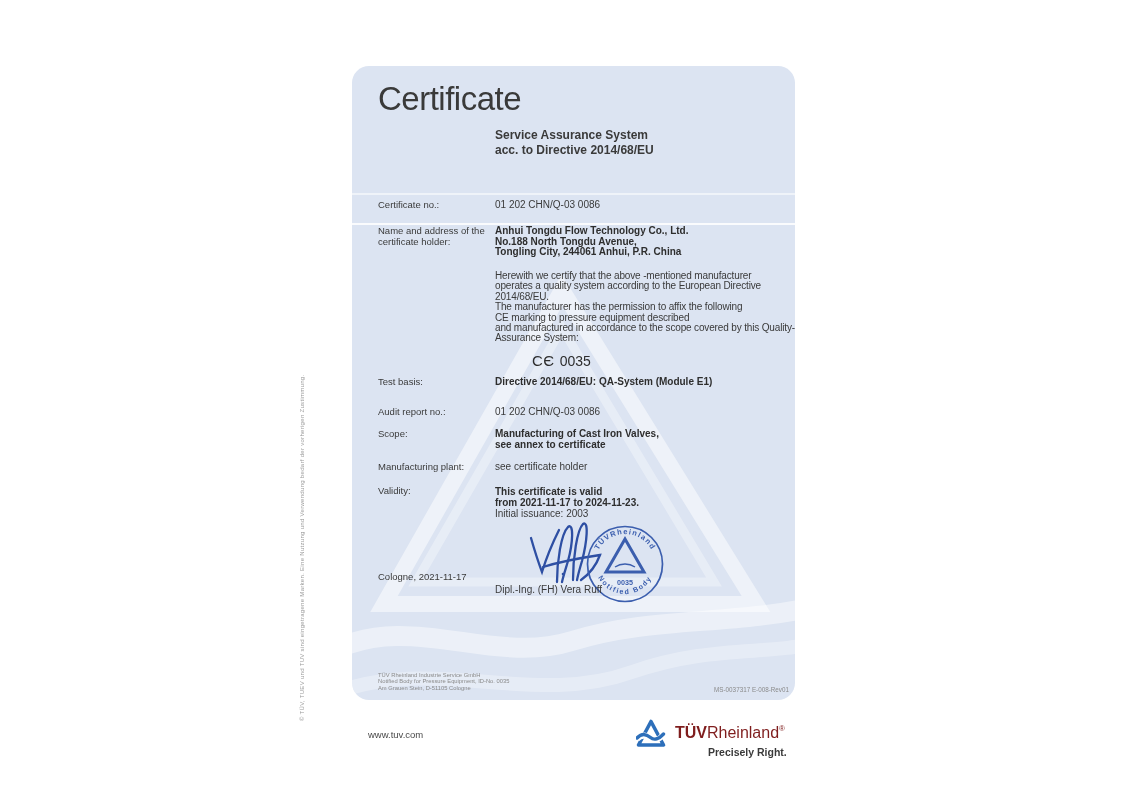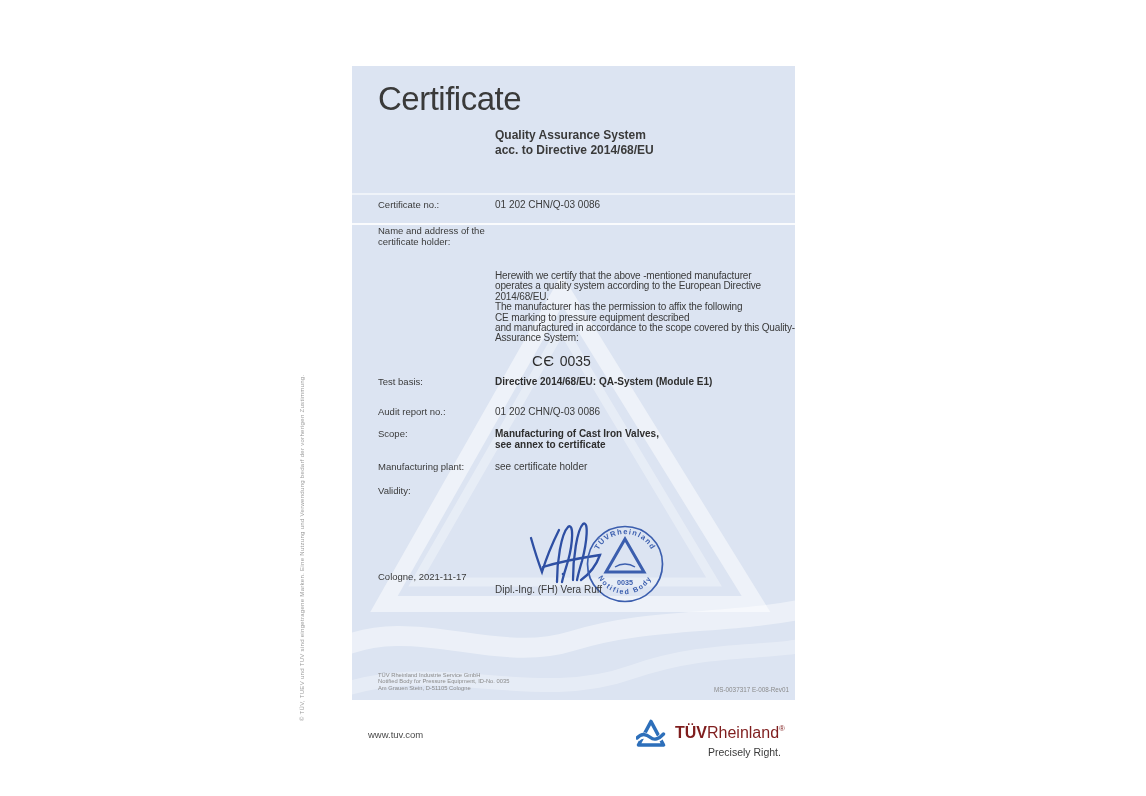--- a/index.html
+++ b/index.html
@@ -7,21 +7,21 @@
               font-family:"Liberation Sans", sans-serif; }
   .stage { position:relative; width:1146px; height:796px; background:#fff; }
 
   
   .side-note { position:absolute; left:299px; top:721px; transform:rotate(-90deg);
                transform-origin:0 0; width:348px; font-size:6px; letter-spacing:.3px;
                color:var(--text_gray,#999); white-space:nowrap; }
 
   
   .sheet { position:absolute; left:352px; top:66px; width:443px; height:634px;
-           background:var(--sheet_bg,#dce4f2); overflow:hidden; }
+           background:var(--sheet_bg,#dce4f2); overflow:hidden;border-radius:17px; }
   .wm { position:absolute; left:0; top:0; }
 
   .t-title { position:absolute; left:26px; top:14px; font-size:33px; letter-spacing:-.5px;
              color:var(--text_dark,#333); }
   .t-sub { position:absolute; left:143px; top:62px; font-size:12px; font-weight:700;
            line-height:15px; color:var(--text_dark,#333); }
   .hr1 { position:absolute; left:0; top:127px; width:100%; height:2px; background:rgba(255,255,255,.55); }
   .hr2 { position:absolute; left:0; top:157px; width:100%; height:2px; background:rgba(255,255,255,.85); }
 
   .lab { position:absolute; left:26px; font-size:9.5px; line-height:10.5px;
@@ -43,21 +43,21 @@
           color:#8a8a8a; white-space:nowrap; }
   .doccode { position:absolute; right:6px; top:620px; font-size:6.3px; color:#8a8a8a; }
 
   
   .url { position:absolute; left:368px; top:729px; font-size:9.5px; color:#4a4a4a; }
   .logo-tri { position:absolute; left:636px; top:719px; }
   .brand { position:absolute; left:675px; top:724px; font-size:16px; color:#7f1d1d;
            white-space:nowrap; }
   .brand .bd { font-weight:700; }
   .brand .reg { font-size:8px; vertical-align:7px; }
-  .tagline { position:absolute; left:677px; top:746px; font-size:10.5px; font-weight:400;
+  .tagline { position:absolute; left:677px; top:746px; font-size:10.5px; font-weight:700;
              color:#3a3a3a;padding-left:31px; }
 </style>
 </head>
 <body>
 
 <div class="stage">
 
   <div class="side-note">© TÜV, TUEV und TUV sind eingetragene Marken. Eine Nutzung und Verwendung bedarf der vorherigen Zustimmung.</div>
 
   <div class="sheet">
@@ -65,34 +65,39 @@
     <svg class="wm" width="443" height="634" viewBox="0 0 443 634">
       <path d="M210,224 L404,538 L32,538 Z" fill="none" stroke="rgba(255,255,255,0.5)" stroke-width="16"></path>
       <path d="M210,262 L362,516 L64,516 Z" fill="none" stroke="rgba(255,255,255,0.33)" stroke-width="9"></path>
       <path d="M-20,585 C60,545 140,600 220,575 C300,550 380,560 465,540" fill="none" stroke="rgba(255,255,255,0.45)" stroke-width="20" stroke-linecap="round"></path>
       <path d="M-20,628 C80,588 180,642 280,606 C360,578 420,590 465,576" fill="none" stroke="rgba(255,255,255,0.30)" stroke-width="14" stroke-linecap="round"></path>
     </svg>
 
     <div class="t-title">Certificate</div>
 
     <div class="t-sub blk">
-      <span>Quality Assurance System</span>
+      <span>Service Assurance System</span>
       <span>acc. to Directive 2014/68/EU</span>
     </div>
 
     <div class="hr1"></div>
 
     <div class="lab" style="top:134px">Certificate no.:</div>
     <div class="val" style="top:134px">01 202 CHN/Q-03 0086</div>
 
     <div class="hr2"></div>
 
     <div class="lab blk" style="top:160px">
       <span>Name and address of the</span>
       <span>certificate holder:</span>
+    </div>
+    <div class="val blk b" style="top:160px">
+      <span>Anhui Tongdu Flow Technology Co., Ltd.</span>
+      <span>No.188 North Tongdu Avenue,</span>
+      <span>Tongling City, 244061 Anhui, P.R. China</span>
     </div>
 
     <div class="val blk para" style="top:205px">
       <span>Herewith we certify that the above -mentioned manufacturer</span>
       <span>operates a quality system according to the European Directive</span>
       <span>2014/68/EU.</span>
       <span>The manufacturer has the permission to affix the following</span>
       <span>CE marking to pressure equipment described</span>
       <span>and manufactured in accordance to the scope covered by this Quality-</span>
       <span>Assurance System:</span>
@@ -111,20 +116,25 @@
     <div class="lab" style="top:363px">Scope:</div>
     <div class="val blk b" style="top:363px">
       <span>Manufacturing of Cast Iron Valves,</span>
       <span>see annex to certificate</span>
     </div>
 
     <div class="lab" style="top:396px">Manufacturing plant:</div>
     <div class="val" style="top:396px">see certificate holder</div>
 
     <div class="lab" style="top:420px">Validity:</div>
+    <div class="val blk" style="top:420px; line-height:11px">
+      <span class="b">This certificate is valid</span>
+      <span class="b">from 2021-11-17 to 2024-11-23.</span>
+      <span>Initial issuance: 2003</span>
+    </div>
 
     <svg class="sig-svg" width="86" height="78" viewBox="0 0 86 78">
       <g fill="none" stroke="var(--signature_blue,#2e4fa3)" stroke-width="2.3" stroke-linecap="round">
         <path d="M7,22 C11,36 15,48 18,56 C22,43 29,26 35,14"></path>
         <circle cx="39" cy="58" r="1.3" fill="var(--signature_blue,#2e4fa3)" stroke="none"></circle>
         <path d="M33,66 C33,46 37,18 44,11 C50,6 49,27 44,45 C41,55 39,61 38,66"></path>
         <path d="M49,64 C49,42 53,14 59,8 C65,4 63,26 58,45 C55,55 54,59 53,64"></path>
         <path d="M19,51 C35,46 56,42 76,39 C72,50 64,59 57,64"></path>
       </g>
     </svg>

